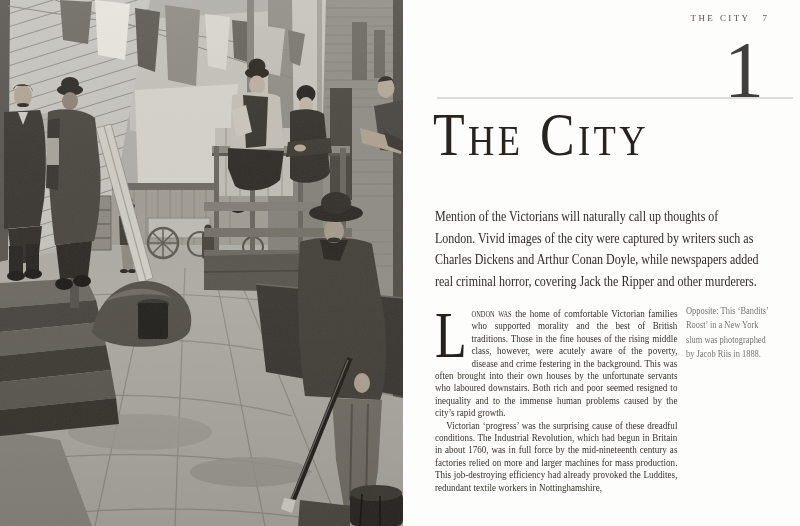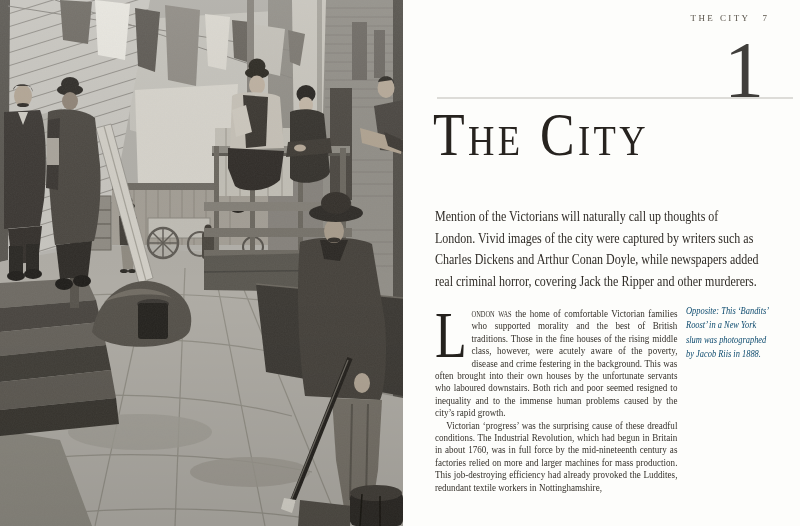--- a/index.html
+++ b/index.html
@@ -43,21 +43,21 @@
     color:#34302a;
     transform:scaleX(0.8);transform-origin:left top;
   }
   .article p{margin:0;}
   .article .p2{text-indent:14px;}
   .dropcap{
     float:left;font-size:65px;line-height:53px;
     padding:2px 6px 0 0;color:#24211d;
   }
   .lead-sc{font-variant:small-caps;}
-  .caption{position:absolute;top:304px;left:686px;color:#0c4a6e;font-style:italic;}
+  .caption{position:absolute;top:304px;left:686px;color:#737373;}
   .caption .cline{
     font-size:10.5px;line-height:14.4px;white-space:nowrap;
     transform:scaleX(0.8);transform-origin:left top;
   }
 </style>
 </head>
 <body>
 
 <div class="spread">
 

